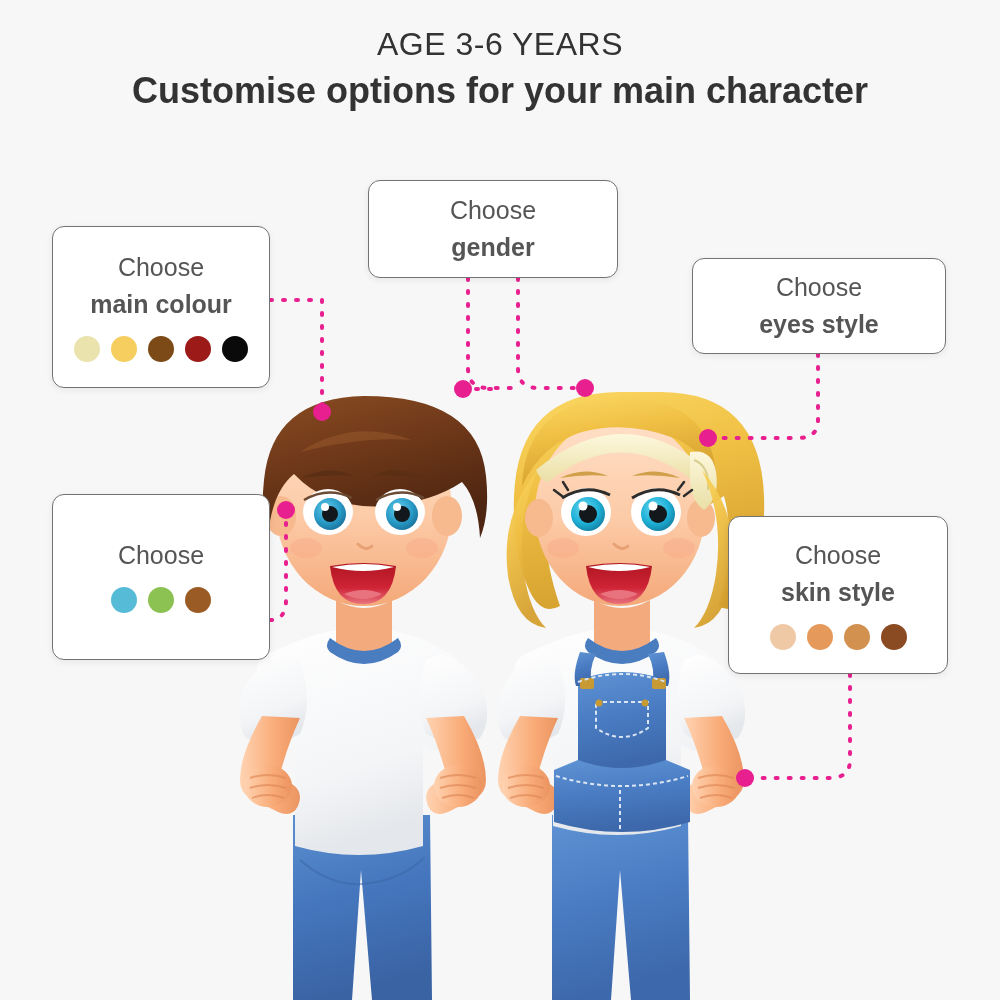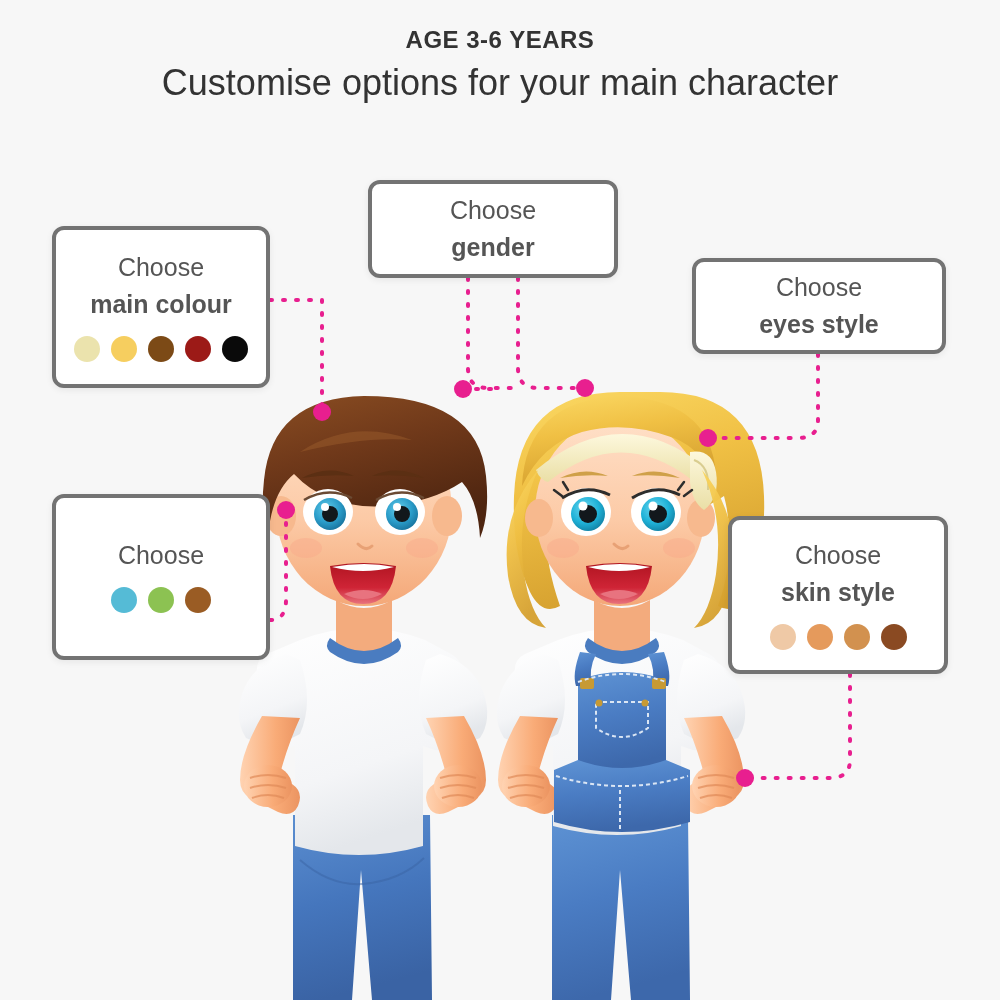--- a/index.html
+++ b/index.html
@@ -18,30 +18,30 @@
 
   
   #title-block {
     position: absolute;
     left: 0; top: 28px;
     width: 1000px;
     text-align: center;
     z-index: 40;
   }
   #title-line1 {
-    font-size: 24px;
-    font-weight: bold;
+    font-size: 32px;
+    font-weight: normal;
     color: #333333;
     letter-spacing: 0.5px;
     line-height: 1.0;
     margin-bottom: 12px;
   }
   #title-line2 {
     font-size: 36px;
-    font-weight: normal;
+    font-weight: bold;
     color: #333333;
     line-height: 1.05;
   }
 
   
   #illustration {
     position: absolute;
     left: 0; top: 0;
     width: 1000px; height: 1000px;
     z-index: 10;
@@ -53,21 +53,21 @@
     left: 0; top: 0;
     width: 1000px; height: 1000px;
     z-index: 20;
     pointer-events: none;
   }
 
   
   .card {
     position: absolute;
     background: #ffffff;
-    border: 4px solid #737373;
+    border: 1px solid #737373;
     border-radius: 12px;
     box-shadow: 0 2px 7px rgba(0,0,0,0.07);
     z-index: 30;
     box-sizing: border-box;
     display: flex;
     flex-direction: column;
     align-items: center;
     justify-content: center;
   }
   .card-label {

